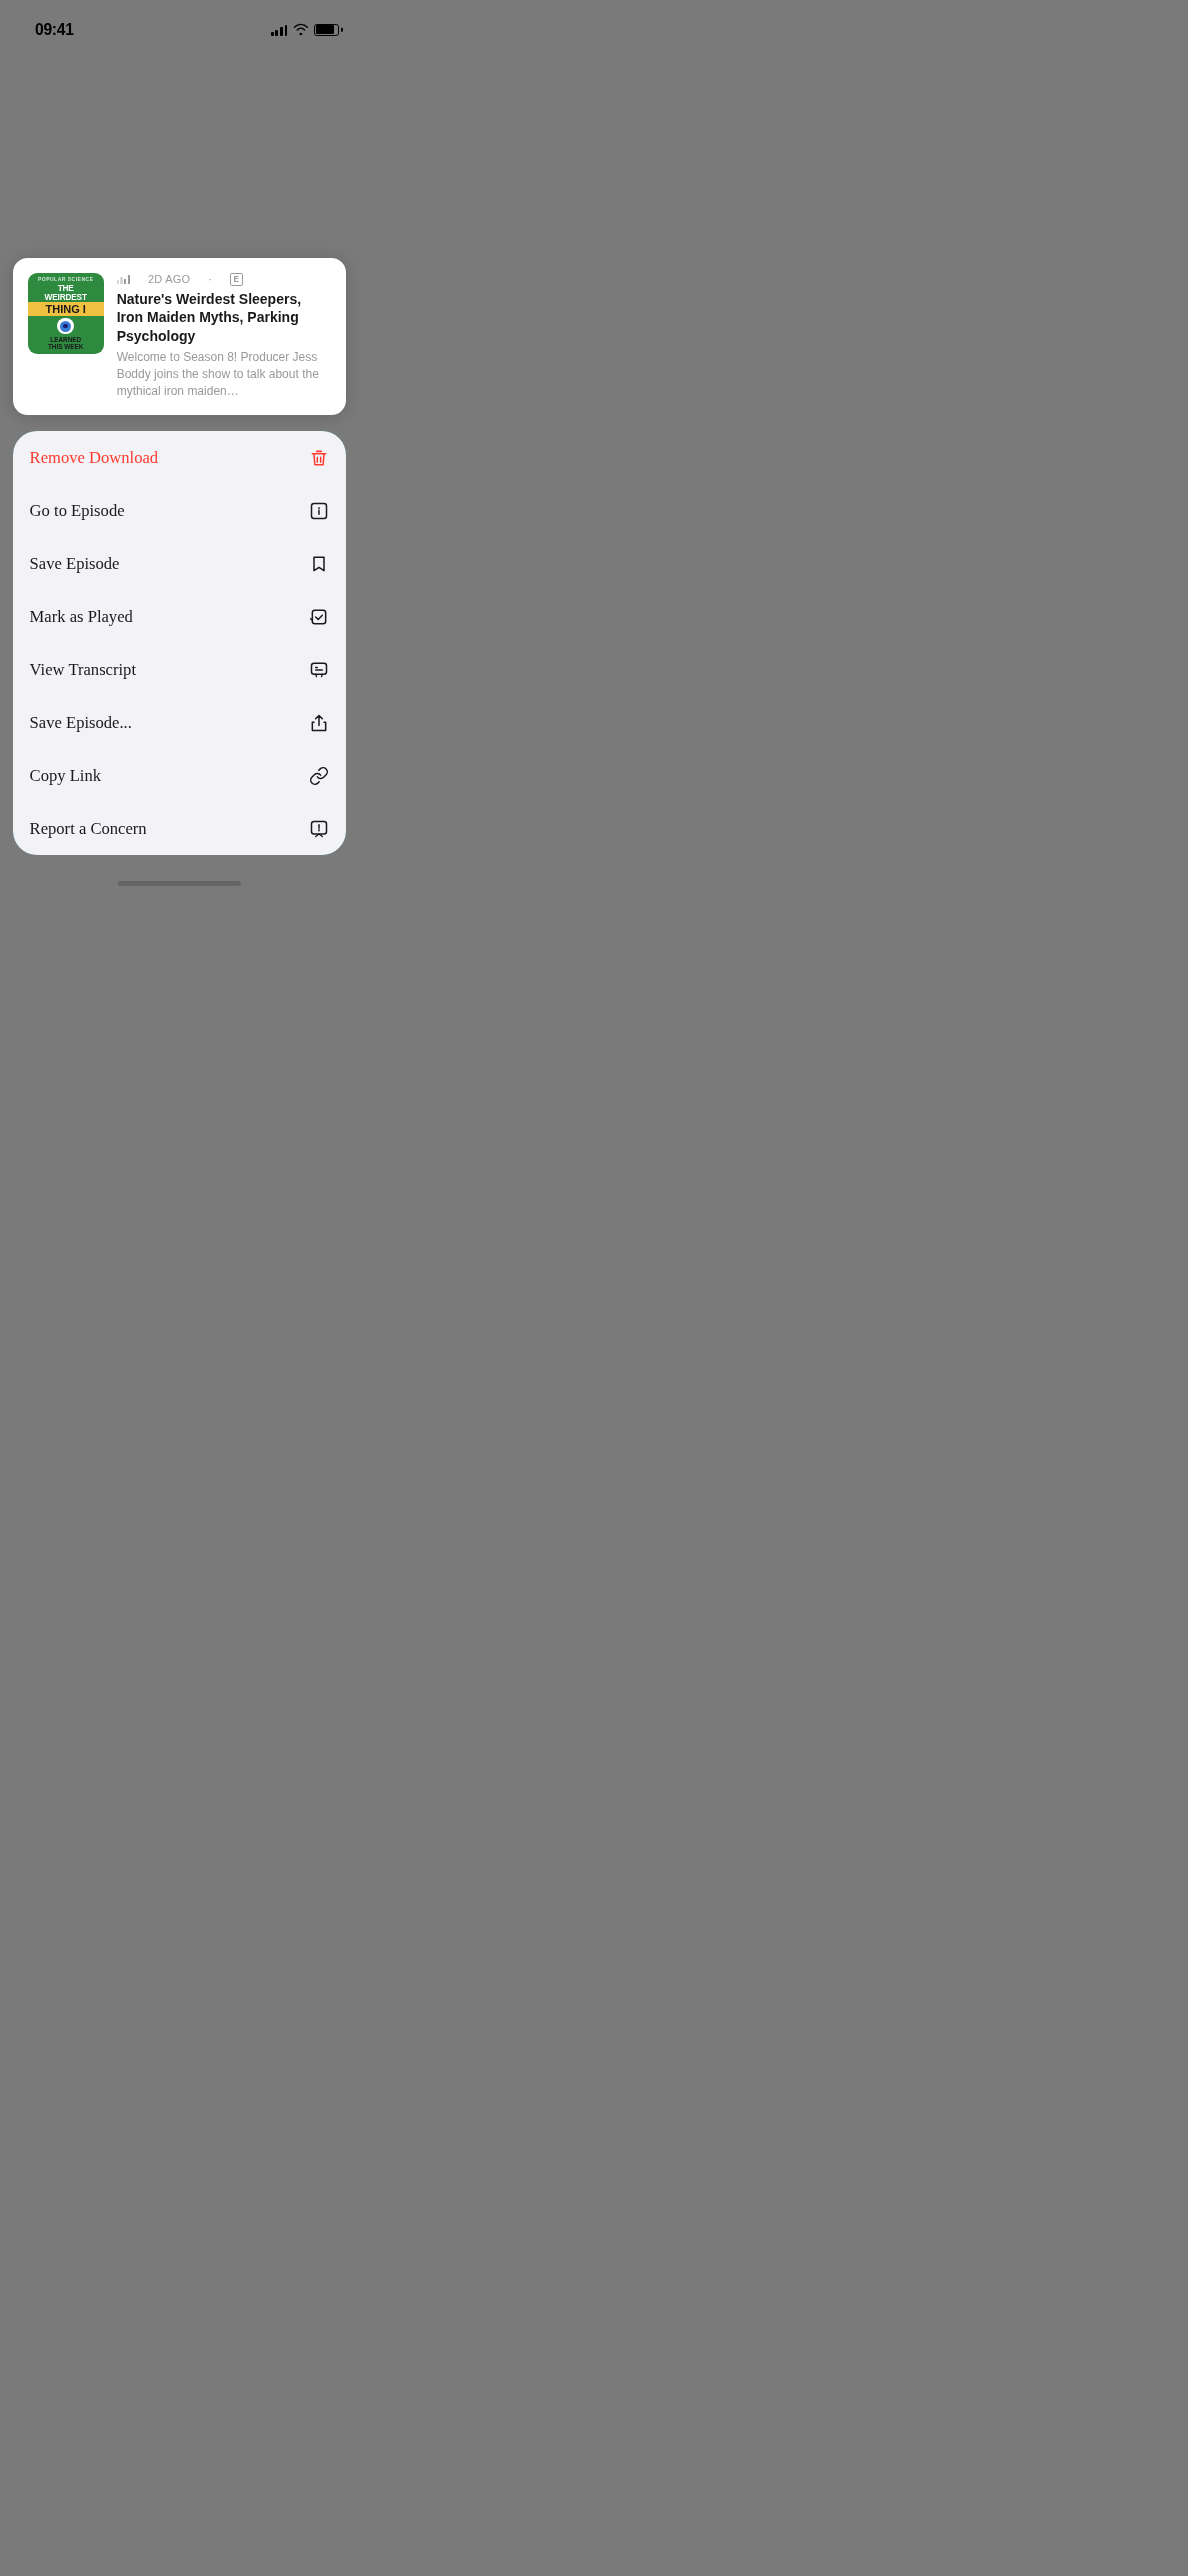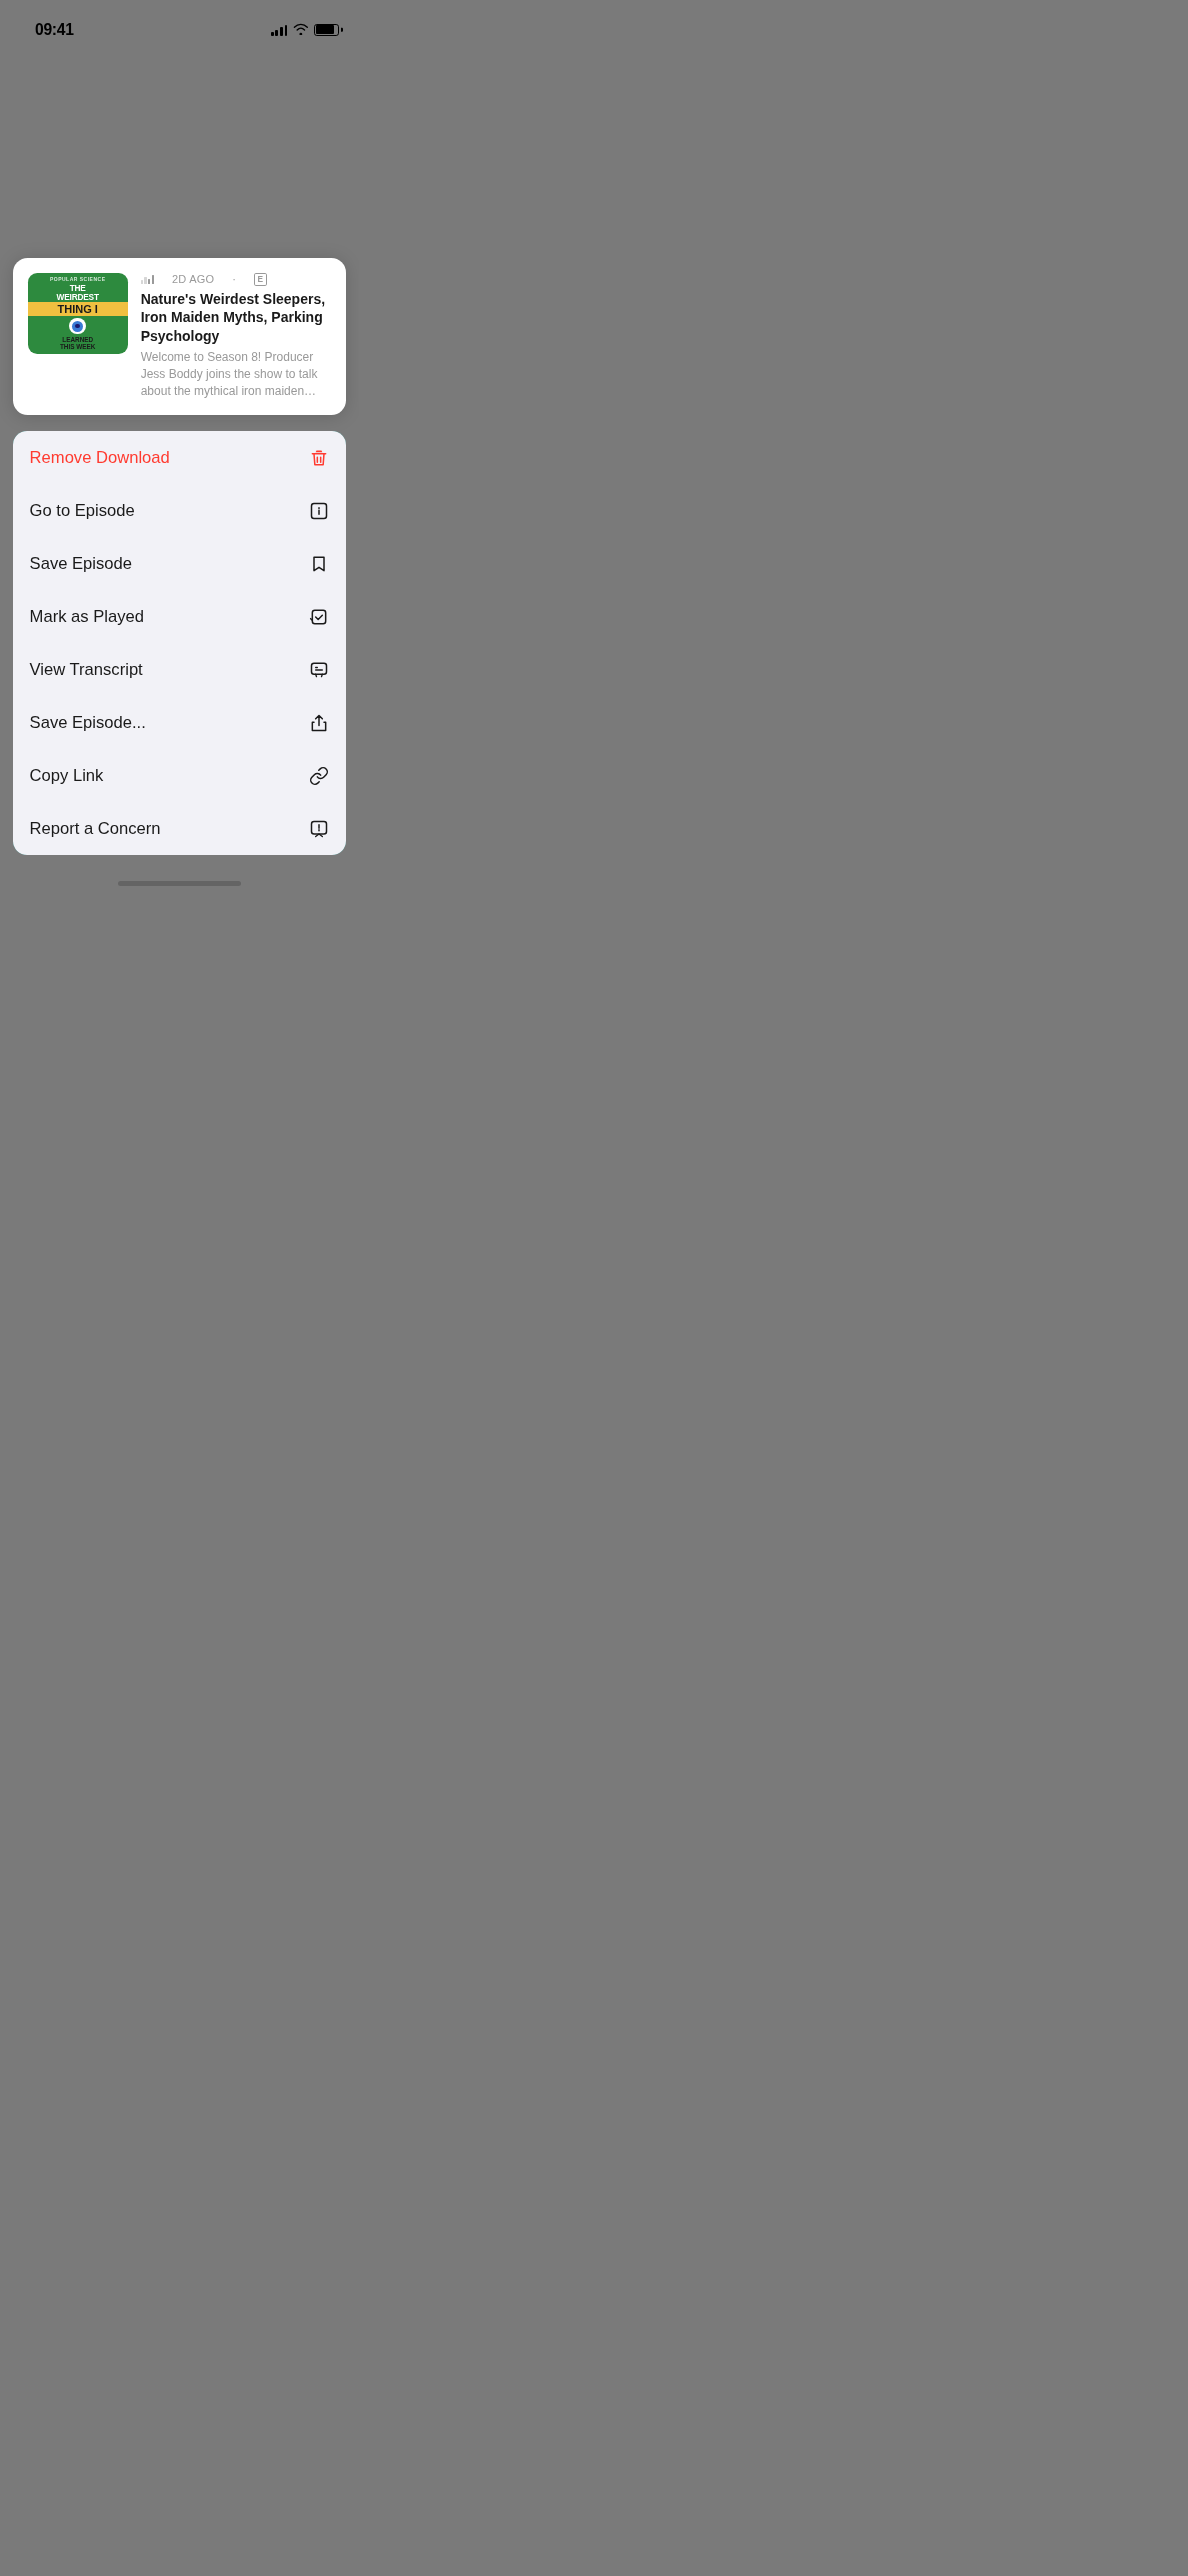--- a/index.html
+++ b/index.html
@@ -85,21 +85,21 @@
       border-radius: 14.7px;
       margin: 212px 13px 0 13px;
       padding: 14.7px;
       display: flex;
       align-items: flex-start;
       gap: 13px;
       box-shadow: 0 1.8px 18.4px rgba(0,0,0,0.15);
     }
 
     .episode-artwork {
-      width: 100px;
+      width: 76px;
       height: 81px;
       border-radius: 9.2px;
       flex-shrink: 0;
       background: #2d8a3e;
       position: relative;
       overflow: hidden;
       display: flex;
       flex-direction: column;
       align-items: center;
       justify-content: center;
@@ -235,23 +235,24 @@
 
     .episode-description {
       font-size: 12px;
       color: #999;
       line-height: 1.4;
     }
 
     
     .context-menu {
       background: #0f766e;
-      border-radius: 14px;
+      border-radius: 24px;
       margin: 16.6px 13px 0 13px;
       overflow: hidden;
+      font-family: Liberation Serif, serif;
     }
 
     .menu-item {
       display: flex;
       align-items: center;
       justify-content: space-between;
       padding: 0 16.6px;
       height: 53px;
       background: #f2f2f7;
       cursor: pointer;

